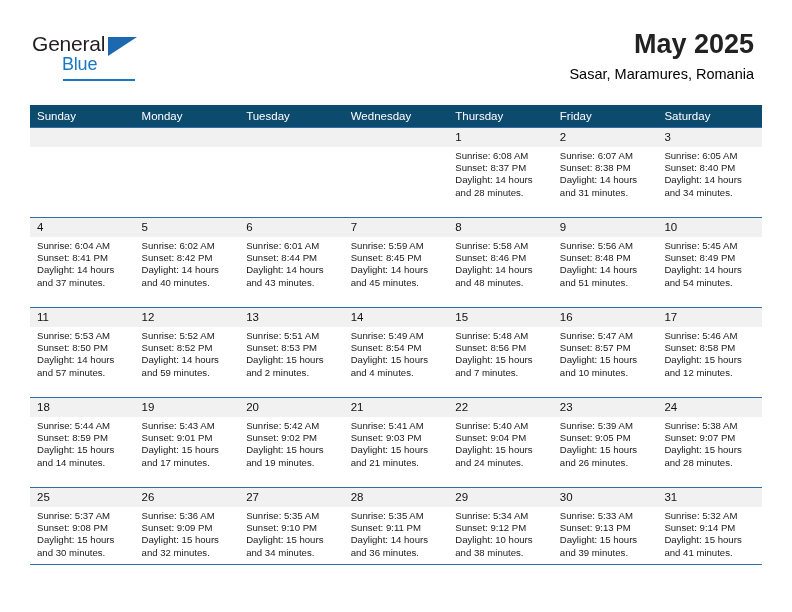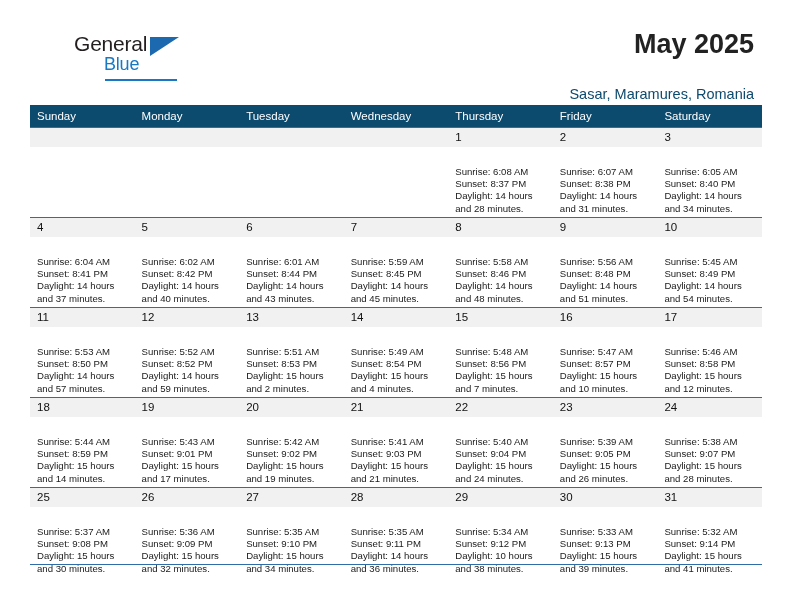--- a/index.html
+++ b/index.html
@@ -28,21 +28,20 @@
     top: 0;
     width: 792px;
     height: 104px;
   }
   .logo {
     position: absolute;
     left: 32px;
     top: 32px;
     width: 180px;
     height: 54px;
-    margin-left: 42px;
   }
   .logo-general {
     position: absolute;
     left: 0;
     top: 0;
     font-size: 21px;
     letter-spacing: -0.2px;
     color: #231f20;
     font-family: "Liberation Sans", sans-serif;
   }
@@ -80,23 +79,23 @@
   }
   .cal-title {
     font-size: 27px;
     color: #222222;
     line-height: 32px;
     white-space: nowrap;
     font-weight: bold;
   }
   .cal-subtitle {
     font-size: 14.5px;
-    color: #0c4a6e;
+    color: #000000;
     line-height: 20px;
-    margin-top: 24px;
+    margin-top: 4px;
     white-space: nowrap;
   }
 
   
   .calendar {
     position: absolute;
     left: 30px;
     top: 105px;
     width: 732px;
     border-collapse: collapse;
@@ -133,21 +132,21 @@
     color: #111111;
     padding: 3px 0 3px 7px;
     height: 13px;
     line-height: 13px;
   }
   .cell-empty .cell-daynum {
     background: #f1f1f1;
     color: transparent;
   }
   .cell-body {
-    padding: 19px 6px 0 7px;
+    padding: 3px 6px 0 7px;
     font-size: 9.6px;
     line-height: 12.2px;
     color: #1a1a1a;
   }
   .cell-body div {
     white-space: nowrap;
   }
   .cell-body .daylight-line {
     white-space: normal;
   }

